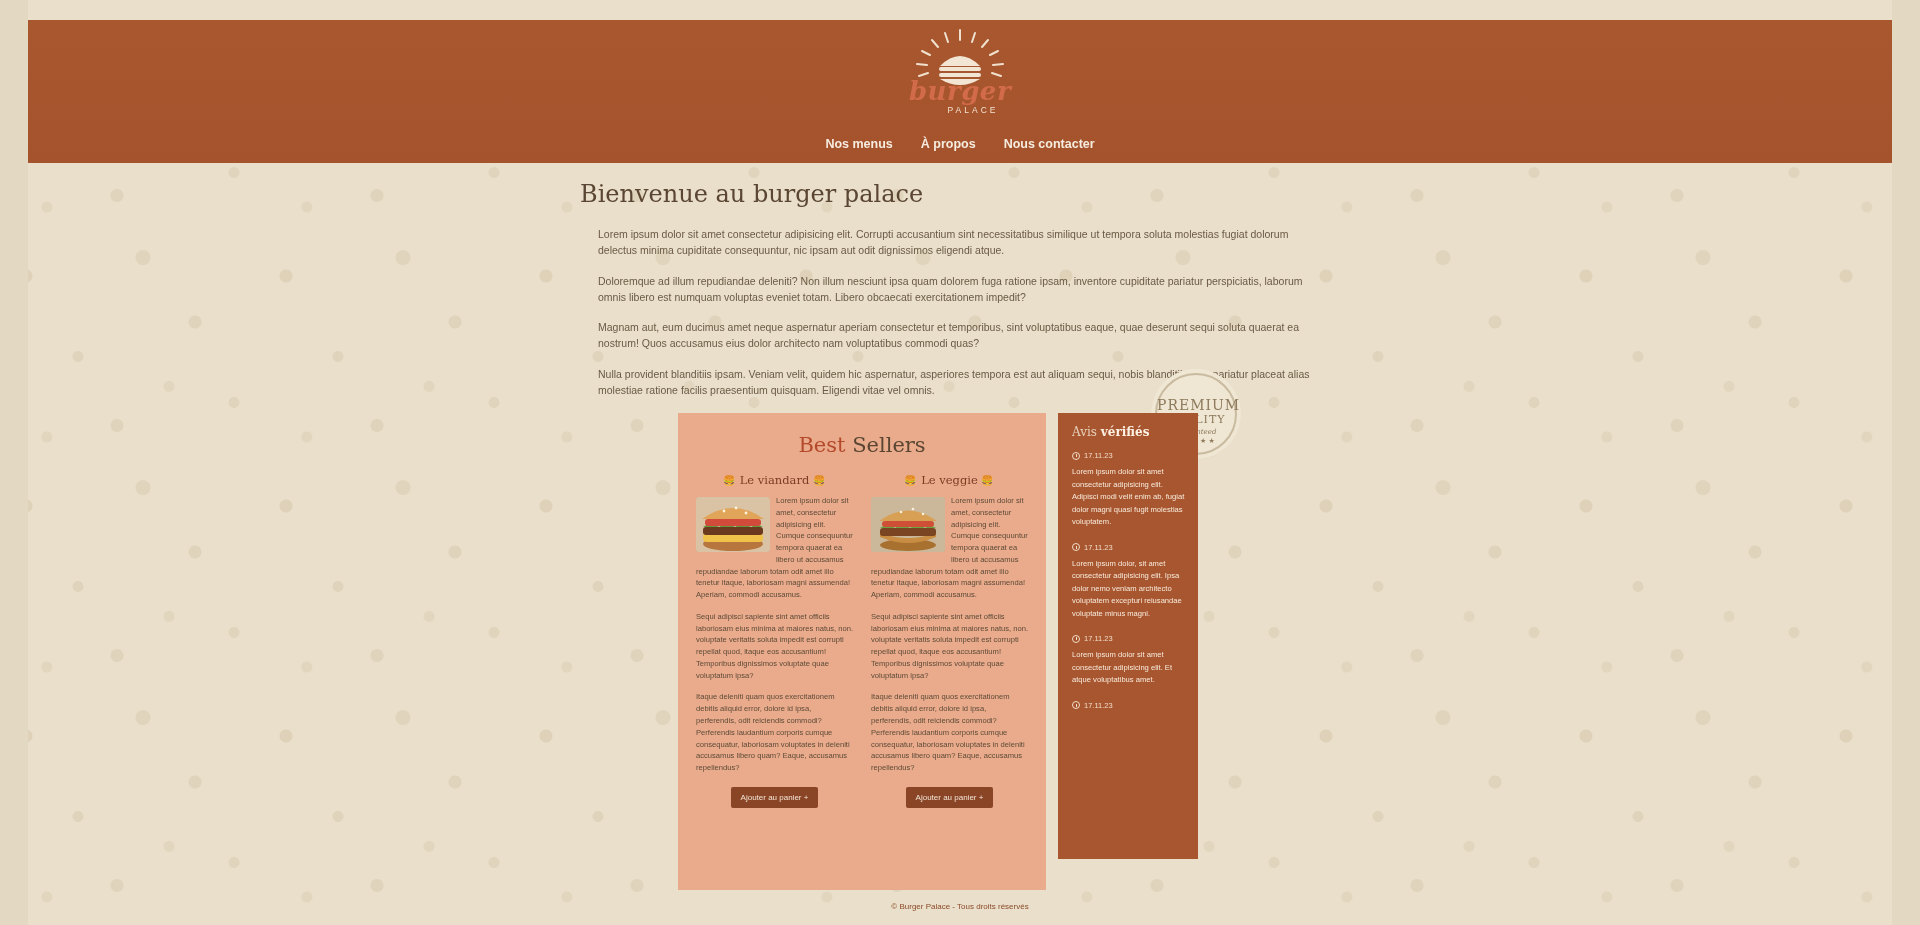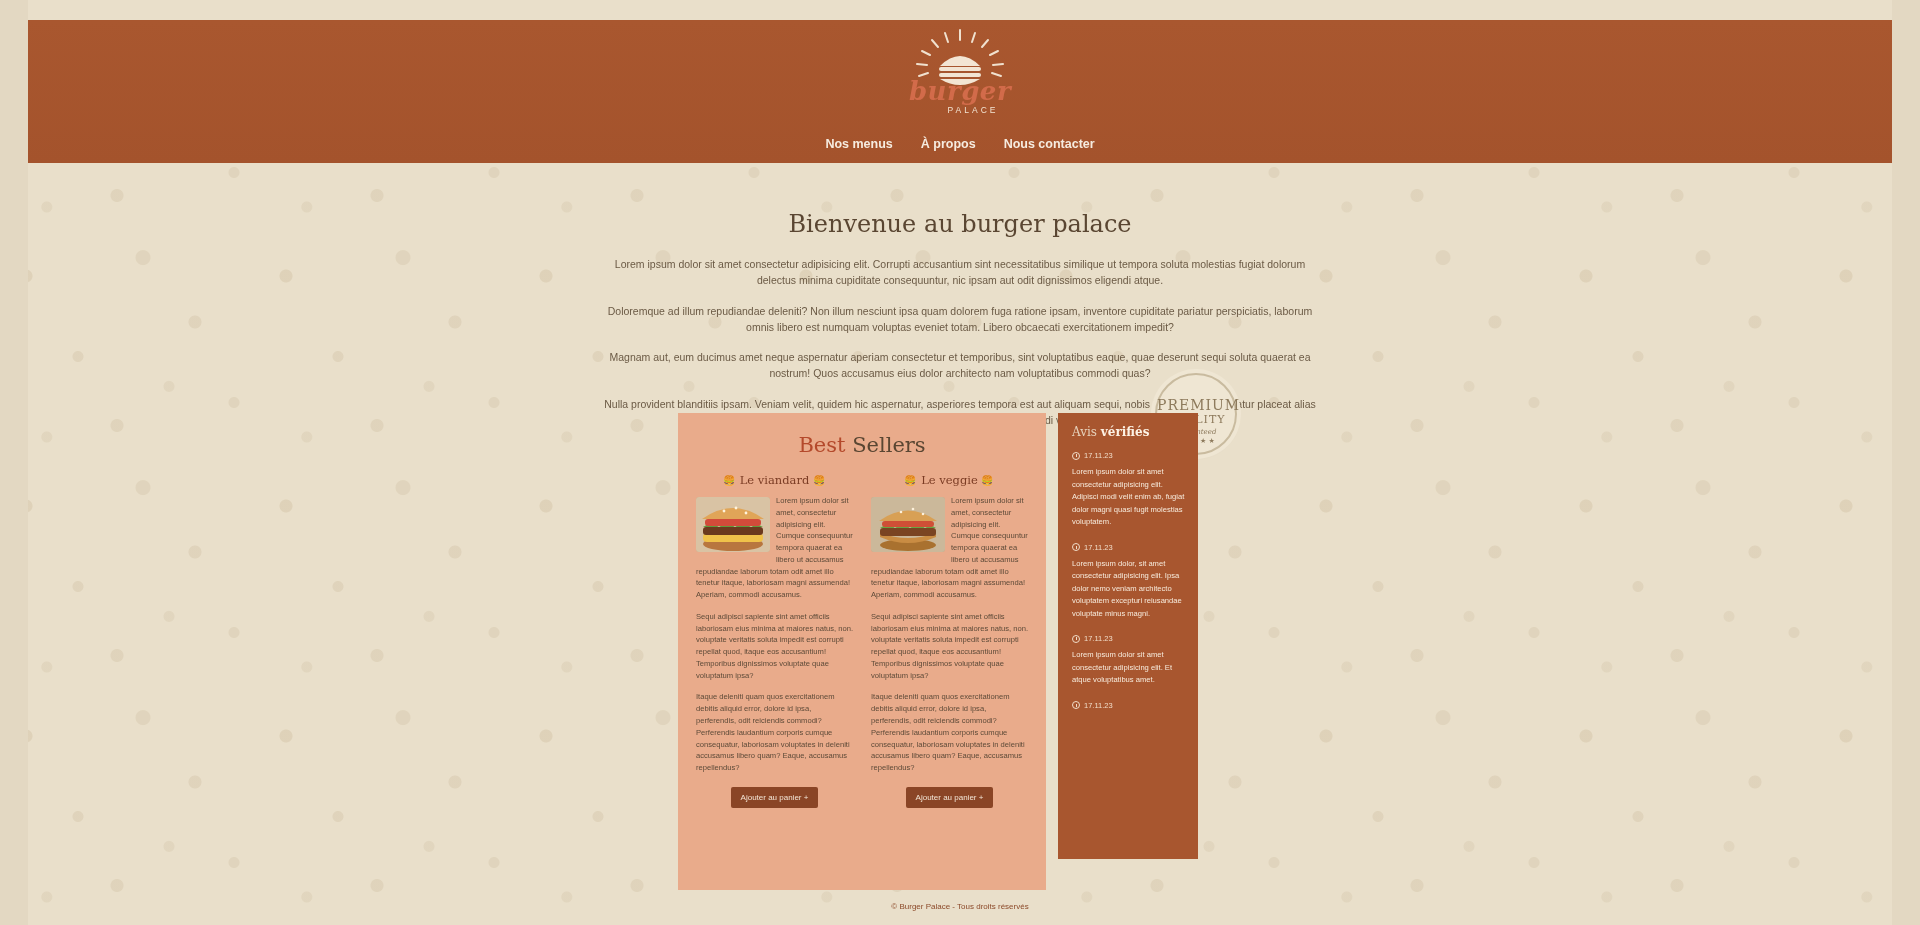--- a/index.html
+++ b/index.html
@@ -99,22 +99,21 @@
     cursor: pointer;
   }
 
   
   .intro {
     position: absolute;
     top: 180px;
     left: 50%;
     transform: translateX(-50%);
     width: 760px;
-    text-align: center;
-    margin-top: 30px;
+    text-align: left;
   }
   .intro h1 {
     font-family: "DejaVu Serif", serif;
     font-weight: normal;
     font-size: 24px;
     color: #5a4632;
     margin: 0 0 18px 0;
   }
   .intro p {
     font-size: 10.5px;

